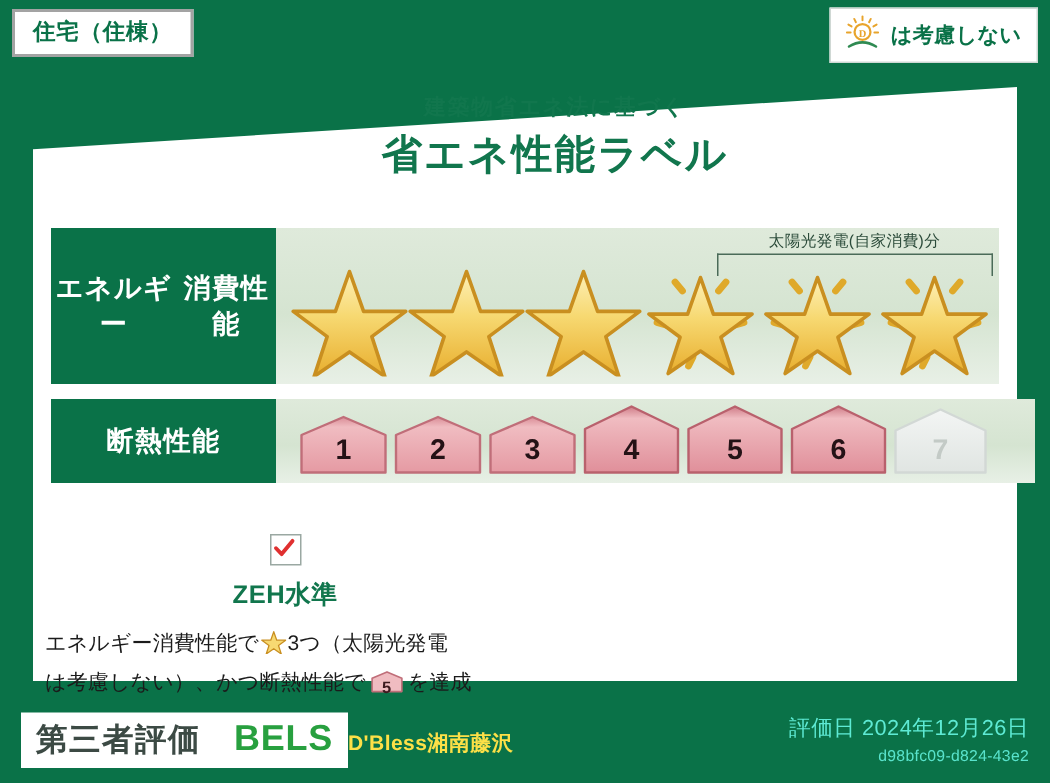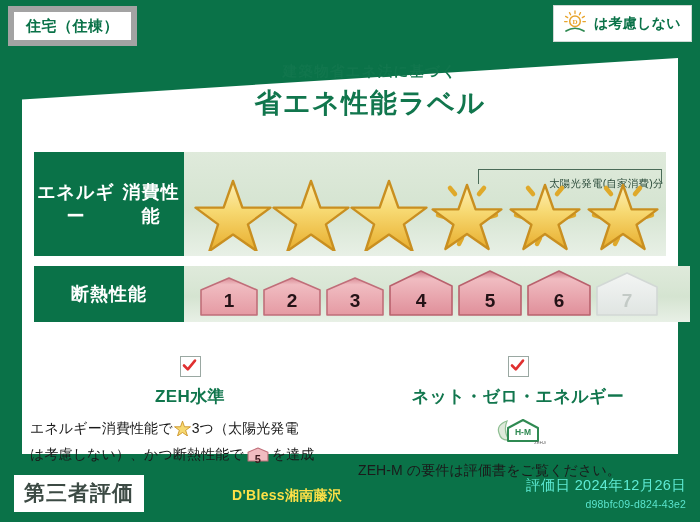--- a/index.html
+++ b/index.html
@@ -18,21 +18,21 @@
     position:absolute;left:22px;top:58px;width:656px;height:396px;
     background:#ffffff;
     clip-path:polygon(0% 10.5%, 100% 0%, 100% 100%, 0% 100%);
   }
   .green-top-fill{
     position:absolute;left:0;top:0;width:700px;height:60px;background:#0a7248;
   }
   
   .badge-dwelling{
     position:absolute;left:8px;top:6px;
-    background:#ffffff;border:6px solid #a3a3a3;
+    background:#ffffff;border:2px solid #a3a3a3;
     padding:5px 12px 6px 12px;
     color:#0a7248;font-weight:bold;font-size:15px;letter-spacing:0.5px;
     line-height:1.15;
   }
   .badge-renew{
     position:absolute;right:8px;top:5px;
     background:#ffffff;border:1px solid #cfd8d4;
     padding:4px 10px 4px 8px;
     display:flex;align-items:center;gap:6px;
     color:#0a7248;font-weight:bold;font-size:14px;
@@ -65,22 +65,22 @@
     position:absolute;left:0;bottom:2px;width:100%;height:86px;
     display:flex;align-items:center;padding-left:10px;box-sizing:border-box;
   }
   .star-cell{position:relative;width:78px;height:80px;flex:0 0 78px;}
   .star-cell svg{position:absolute;left:0;top:0;}
   
   .solar-annot{
     position:absolute;left:60.5%;top:2px;width:39%;height:40px;
   }
   .solar-annot .cap{
-    position:absolute;top:0;left:0;width:100%;text-align:right;
-    font-size:10.5px;color:#2b4b3a;letter-spacing:0.2px;white-space:nowrap;margin-top:23px;
+    position:absolute;top:0;left:0;width:100%;text-align:center;
+    font-size:10.5px;color:#2b4b3a;letter-spacing:0.2px;white-space:nowrap;
   }
   .solar-annot .brk{
     position:absolute;top:15px;left:2px;right:2px;height:14px;
     border:1.4px solid #4a6b58;border-bottom:none;
   }
   
   .houses{
     position:absolute;left:0;top:0;width:100%;height:100%;
     display:flex;align-items:flex-end;padding:0 14px 4px 14px;
     box-sizing:border-box;gap:1px;
@@ -332,42 +332,24 @@
     <div class="zeh-body">
       <span>エネルギー消費性能で</span><span class="inline-star"><svg width="17" height="17" viewBox="0 0 78 80">
             <polygon points="39,10 48.4,36.6 76.5,36.6 53.9,53.4 62.6,80 39,63.6 15.4,80 24.1,53.4 1.5,36.6 29.6,36.6" fill="#f7d972" stroke="#c98f20" stroke-width="4" stroke-linejoin="round"></polygon>
           </svg></span><span>3つ（太陽光発電</span><br>
       <span>は考慮しない）、かつ断熱性能で</span><span class="inline-house"><svg width="22" height="17" viewBox="0 0 62 43">
             <polygon points="31,3 59,15 59,40 3,40 3,15" fill="#f0bcc1" stroke="#c06e79" stroke-width="3" stroke-linejoin="round"></polygon>
           </svg><span class="n">5</span></span><span>を達成</span>
     </div>
   </div>
 
-  <div class="zeh zeh-right">
-    <div class="zeh-head">
-      <span class="chk">
-        <svg width="15" height="15" viewBox="0 0 15 15">
-          <path d="M2 7.5 L5.8 11.4 L13 2.6" fill="none" stroke="#e03030" stroke-width="2.6" stroke-linecap="round" stroke-linejoin="round"></path>
-        </svg>
-      </span>
-      <span class="zeh-title">ネット・ゼロ・エネルギー</span>
-      <span class="zehm-logo">
-        <svg width="52" height="30" viewBox="0 0 52 30">
-          <path d="M13 5 Q2 9 5 17 Q7 25 15 24 Q9 15 13 5 Z" fill="#dfeadb" stroke="#8fbf93" stroke-width="1.2"></path>
-          <polygon points="29,4 44,12 44,25 14,25 14,12" fill="#ffffff" stroke="#2f8a52" stroke-width="2" stroke-linejoin="round"></polygon>
-          <text x="29" y="19" font-size="8.5" font-weight="bold" fill="#2f8a52" text-anchor="middle" font-family="'Liberation Sans',sans-serif">H-M</text>
-          <text x="47" y="28" font-size="4.2" fill="#5a5a5a" text-anchor="middle" font-family="'Liberation Sans',sans-serif">ZEH-M</text>
-        </svg>
-      </span>
-    </div>
-    <div class="zeh-body">ZEH-M の要件は評価書をご覧ください。</div>
-  </div>
 
   <div class="footer-plate">
     <span class="f-third">第三者評価</span>
+    <span class="f-bels">BELS</span>
   </div>
   <div class="footer-owner">D'Bless湘南藤沢</div>
   <div class="footer-right">
     <div class="f-date">評価日 2024年12月26日</div>
     <div class="f-id">d98bfc09-d824-43e2</div>
   </div>
 
 </div>
 
 </body></html>

